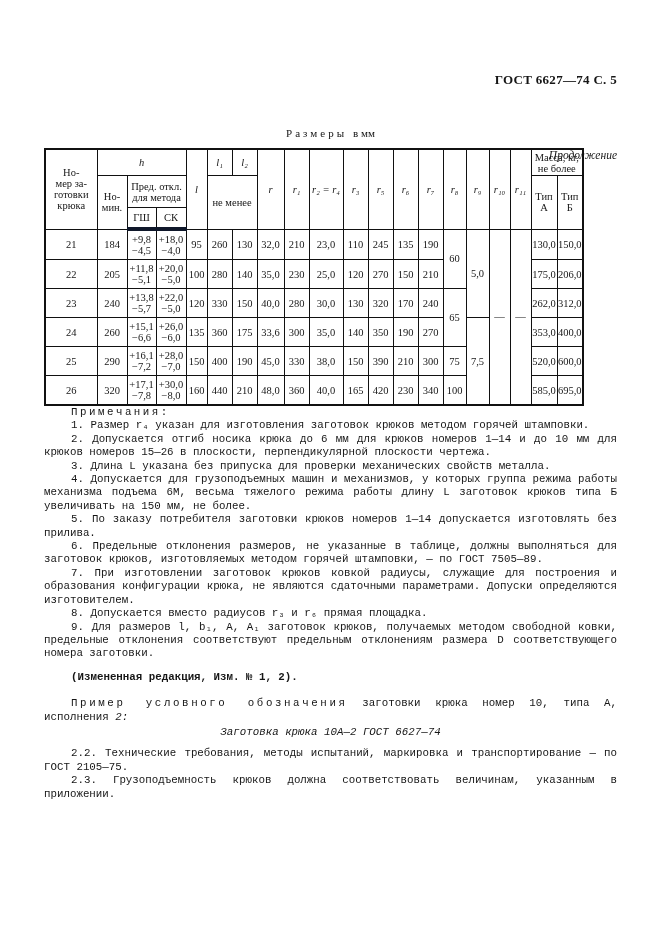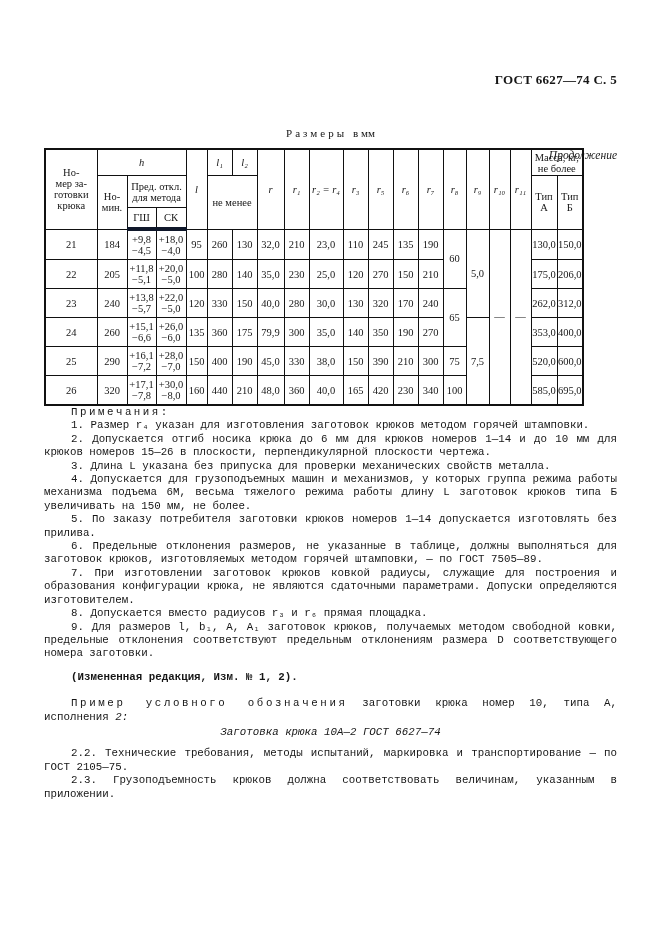--- a/index.html
+++ b/index.html
@@ -198,21 +198,21 @@
       <tr class="data">
         <td>24</td>
         <td>260</td>
         <td class="tol pre">+15,1
 −6,6</td>
         <td class="tol pre">+26,0
 −6,0</td>
         <td>135</td>
         <td>360</td>
         <td>175</td>
-        <td>79,9</td>
+        <td>33,6</td>
         <td>300</td>
         <td>35,0</td>
         <td>140</td>
         <td>350</td>
         <td>190</td>
         <td>270</td>
         <td rowspan="3">7,5</td>
         <td>353,0</td>
         <td>400,0</td>
       </tr>

